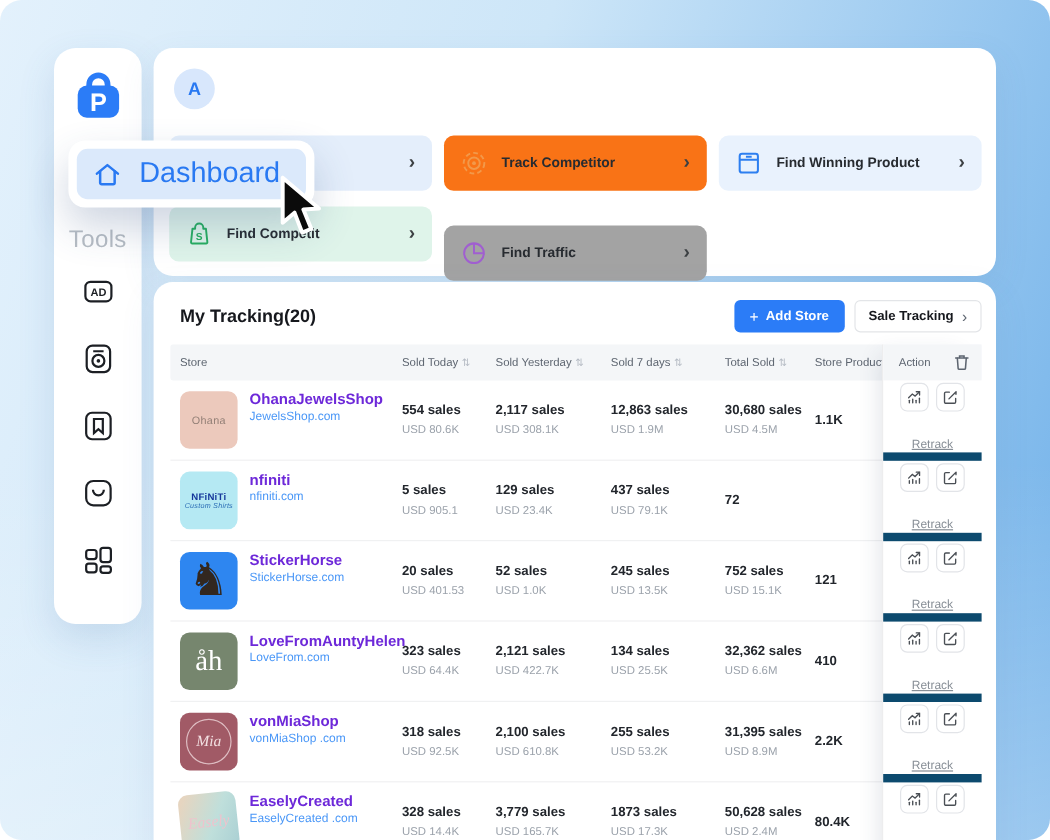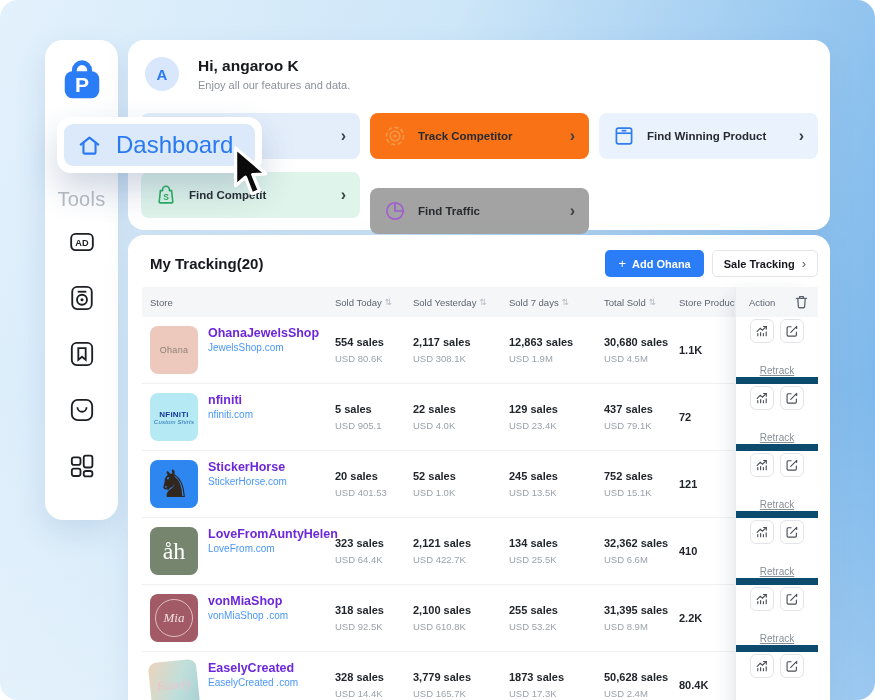--- a/index.html
+++ b/index.html
@@ -199,24 +199,20 @@
           <rect x="13.6" y="2.4" width="8" height="11" rx="2"></rect>
           <rect x="13.6" y="16.6" width="8" height="5" rx="2"></rect>
         </svg>
       </button>
     </nav>
   </aside>
 
   <section class="top-card">
     <div class="user-row">
       <div class="user-avatar">A</div>
-      <div class="greet-block">
-        <div class="greeting">Hi, angaroo K</div>
-        <div class="subtitle">Enjoy all our features and data.</div>
-      </div>
     </div>
 
     <div class="cards-grid">
       <div class="feat-card" style="background: rgb(228, 238, 251);">
         <span class="feat-label"></span>
         <span class="feat-chevron">›</span>
       </div>
       <div class="feat-card" style="background: #f97316;">
         <svg width="22" height="22" viewBox="0 0 22 22" fill="none">
           <circle cx="11" cy="11" r="8.6" stroke="#f2994a" stroke-width="1.6" stroke-dasharray="4 2.6"></circle>
@@ -269,21 +265,21 @@
       <polygon points="1.5,1.5 1.5,29 8.7,22.8 13.4,35 18.9,32.6 14.1,20.9 23.6,20.3" fill="#0b0b0b" stroke="#ffffff" stroke-width="2.4" stroke-linejoin="round"></polygon>
     </svg>
   </div>
 
   <section class="tracking-card">
     <div class="tracking-head">
       <h2 class="tracking-title">My Tracking(20)</h2>
       <div class="head-buttons">
         <button class="btn-add">
           <span class="plus">+</span>
-          <span>Add Ohana</span>
+          <span>Add Store</span>
         </button>
         <button class="btn-sale">
           <span>Sale Tracking</span>
           <span class="chev">›</span>
         </button>
       </div>
     </div>
 
     <div class="table">
       <div class="thead">
@@ -349,24 +345,20 @@
               <span class="av-sub">Custom Shirts</span>
             </div>
             <div>
               <div class="store-name">nfiniti</div>
               <div class="store-domain">nfiniti.com</div>
             </div>
           </div>
           <div>
             <div class="sales">5 sales</div>
             <div class="usd">USD 905.1</div>
-          </div>
-          <div>
-            <div class="sales">22 sales</div>
-            <div class="usd">USD 4.0K</div>
           </div>
           <div>
             <div class="sales">129 sales</div>
             <div class="usd">USD 23.4K</div>
           </div>
           <div>
             <div class="sales">437 sales</div>
             <div class="usd">USD 79.1K</div>
           </div>
           <div class="products">72</div>

